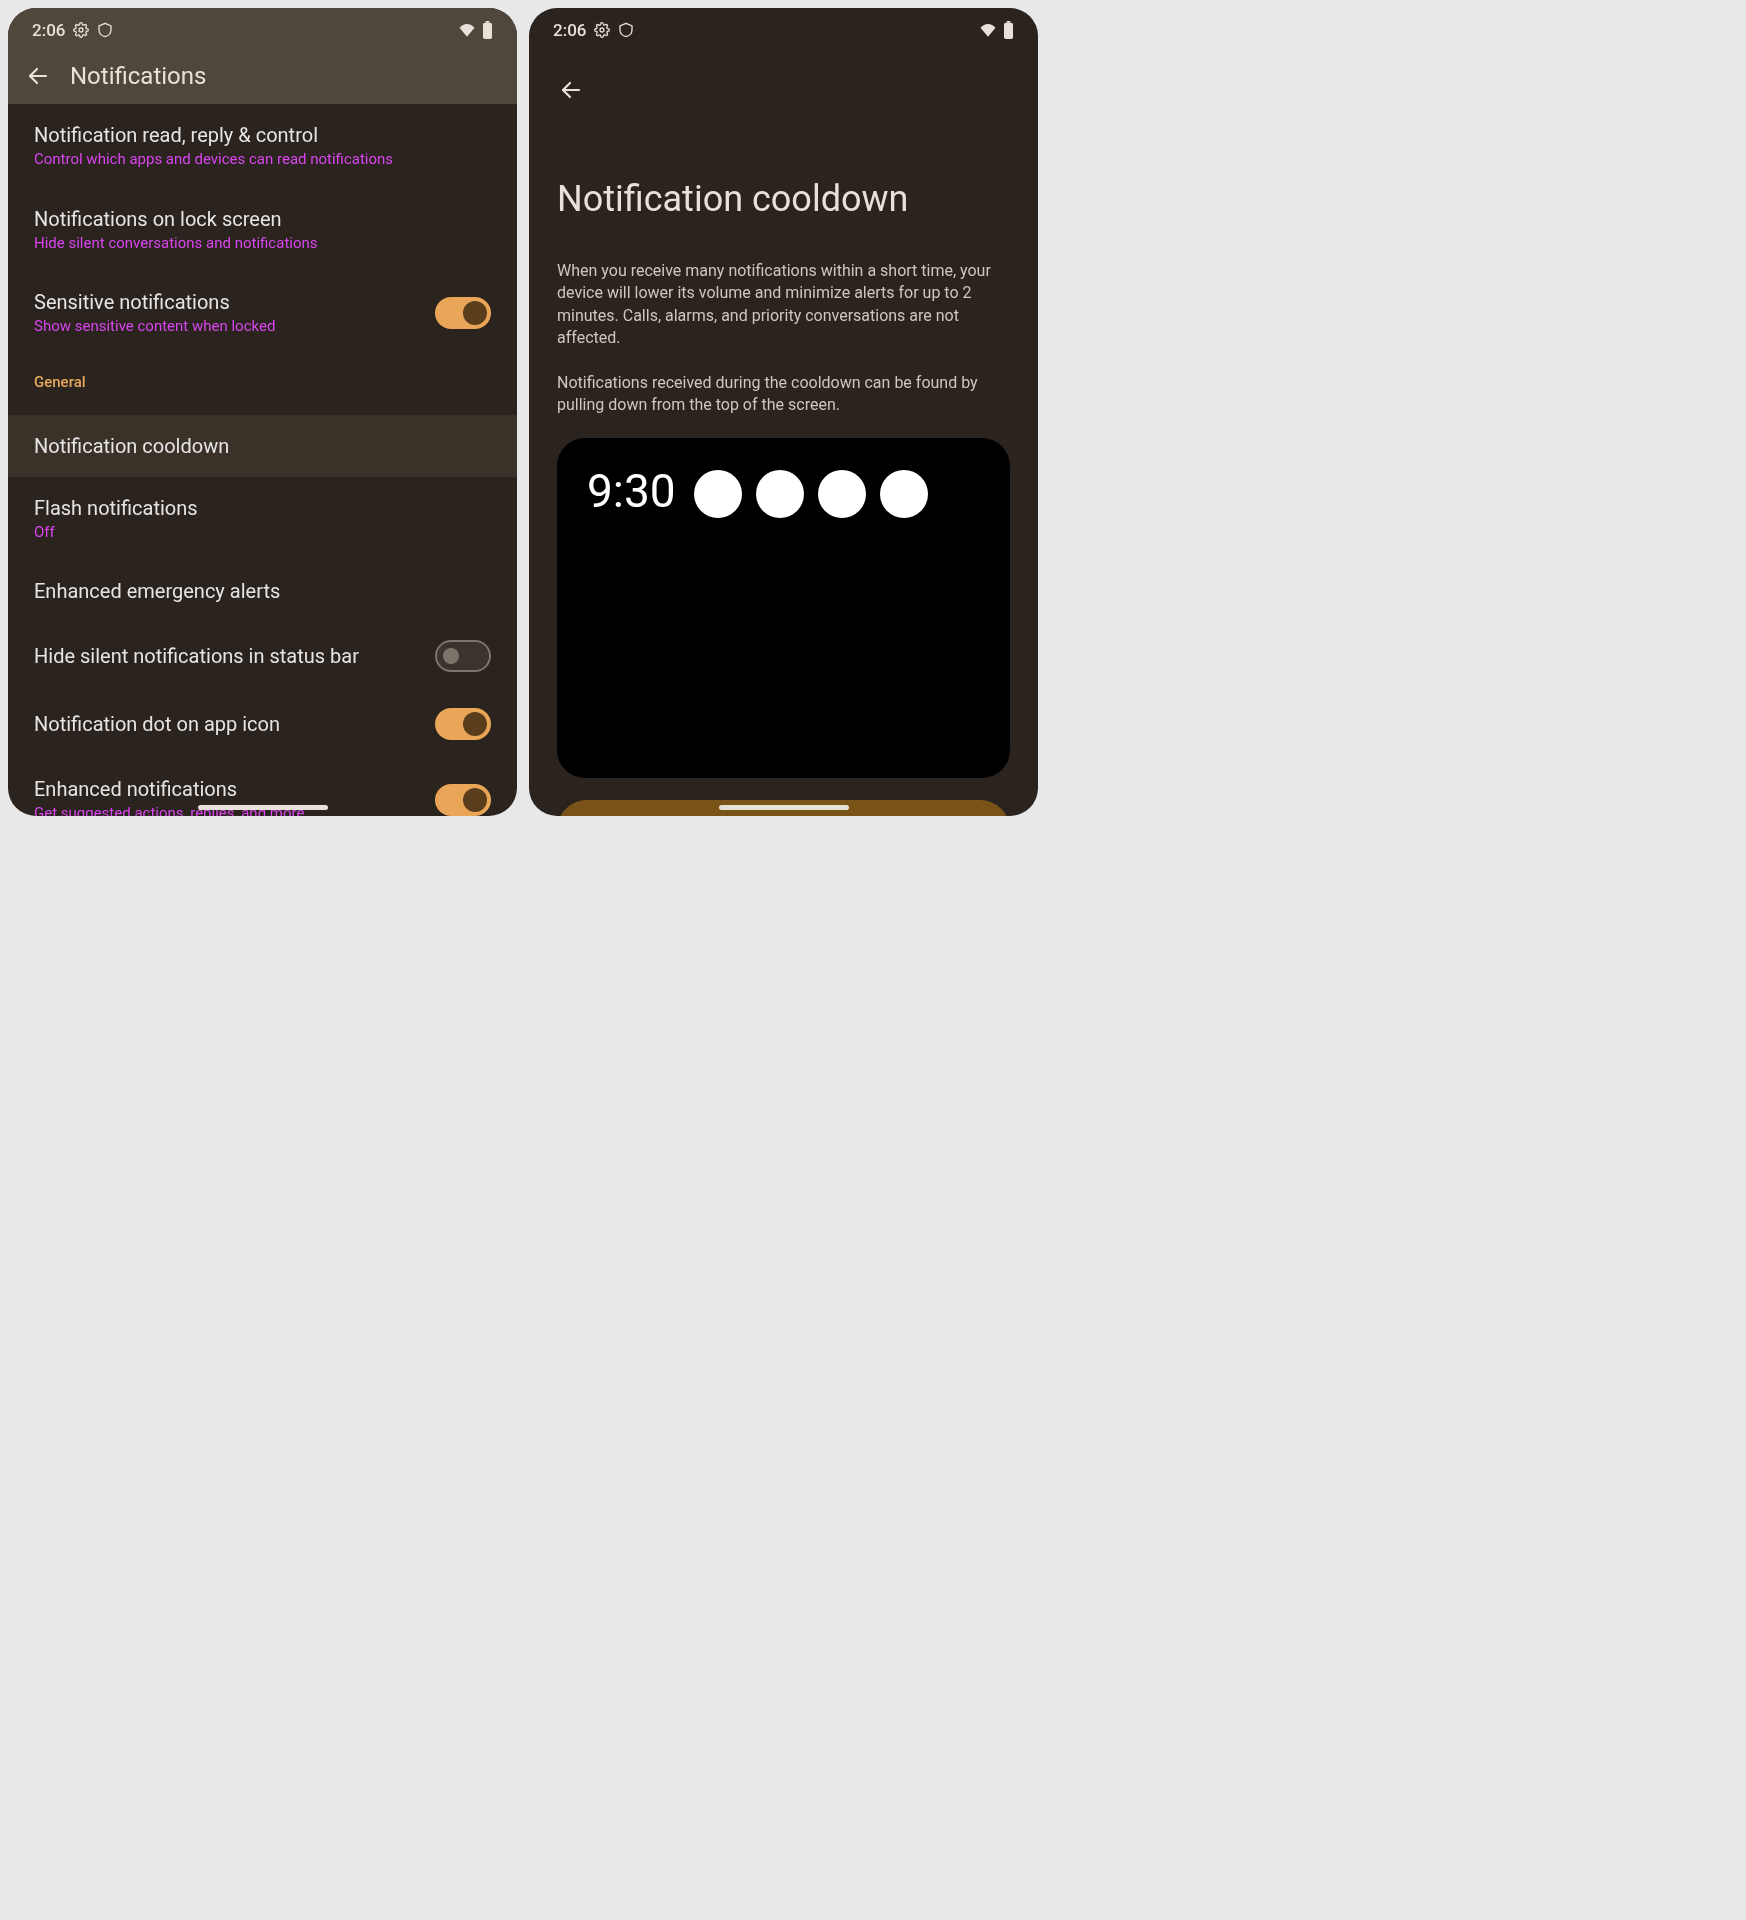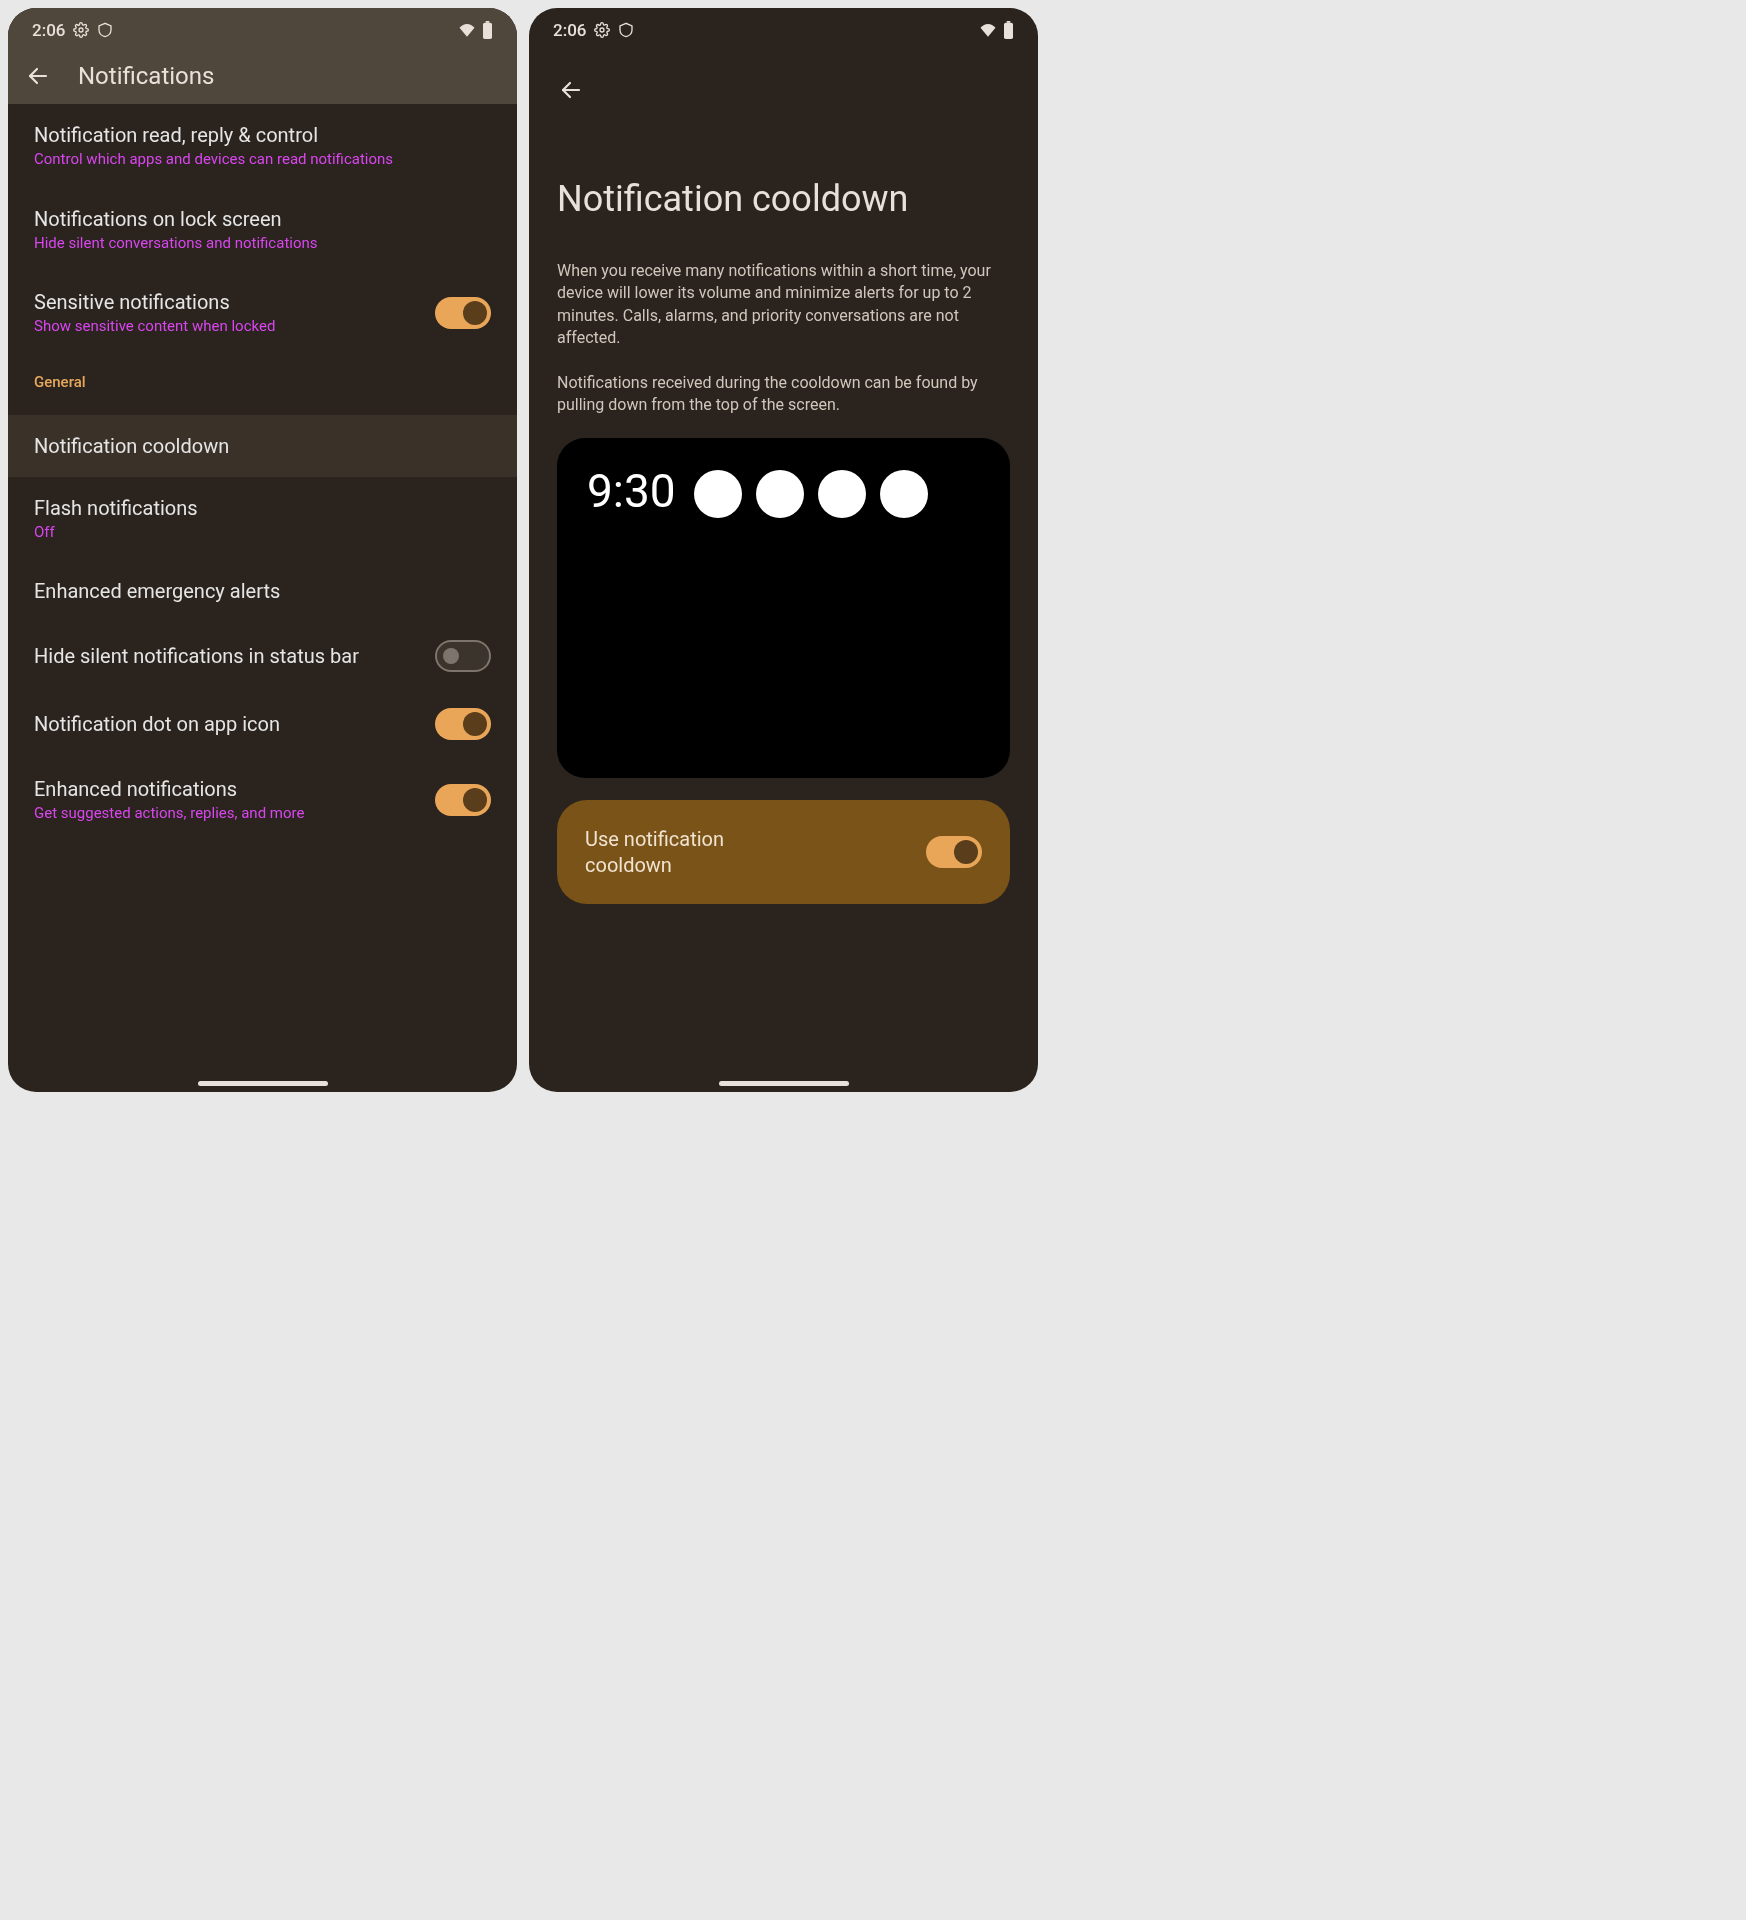--- a/index.html
+++ b/index.html
@@ -8,21 +8,21 @@
     font-family: -apple-system, BlinkMacSystemFont, 'Segoe UI', Roboto, sans-serif;
     display: flex;
     gap: 12px;
     padding: 8px;
     width: 1046px;
   }
   .phone {
     background: #2a231e;
     border-radius: 28px;
     width: 510px;
-    height: 1084px;
+    height: 808px;
     overflow: hidden;
     position: relative;
     color: #e8e1d9;
   }
   .status-bar {
     display: flex;
     justify-content: space-between;
     align-items: center;
     padding: 12px 24px 8px 24px;
     font-size: 17px;
@@ -31,21 +31,21 @@
   .status-left { display: flex; align-items: center; gap: 8px; }
   .status-right { display: flex; align-items: center; gap: 6px; }
   .status-icon { display: inline-flex; }
 
   
   .header-bar {
     background: #4f463c;
     display: flex;
     align-items: center;
     padding: 14px 18px;
-    gap: 28px;
+    gap: 20px;
   }
   .phone-left .status-bar { background: #4f463c; }
   .header-title {
     font-size: 24px;
     font-weight: 400;
     color: #e8e1d9;
   }
   .back-arrow { display: inline-flex; cursor: pointer; }
 
   .settings-list { padding: 0; }

